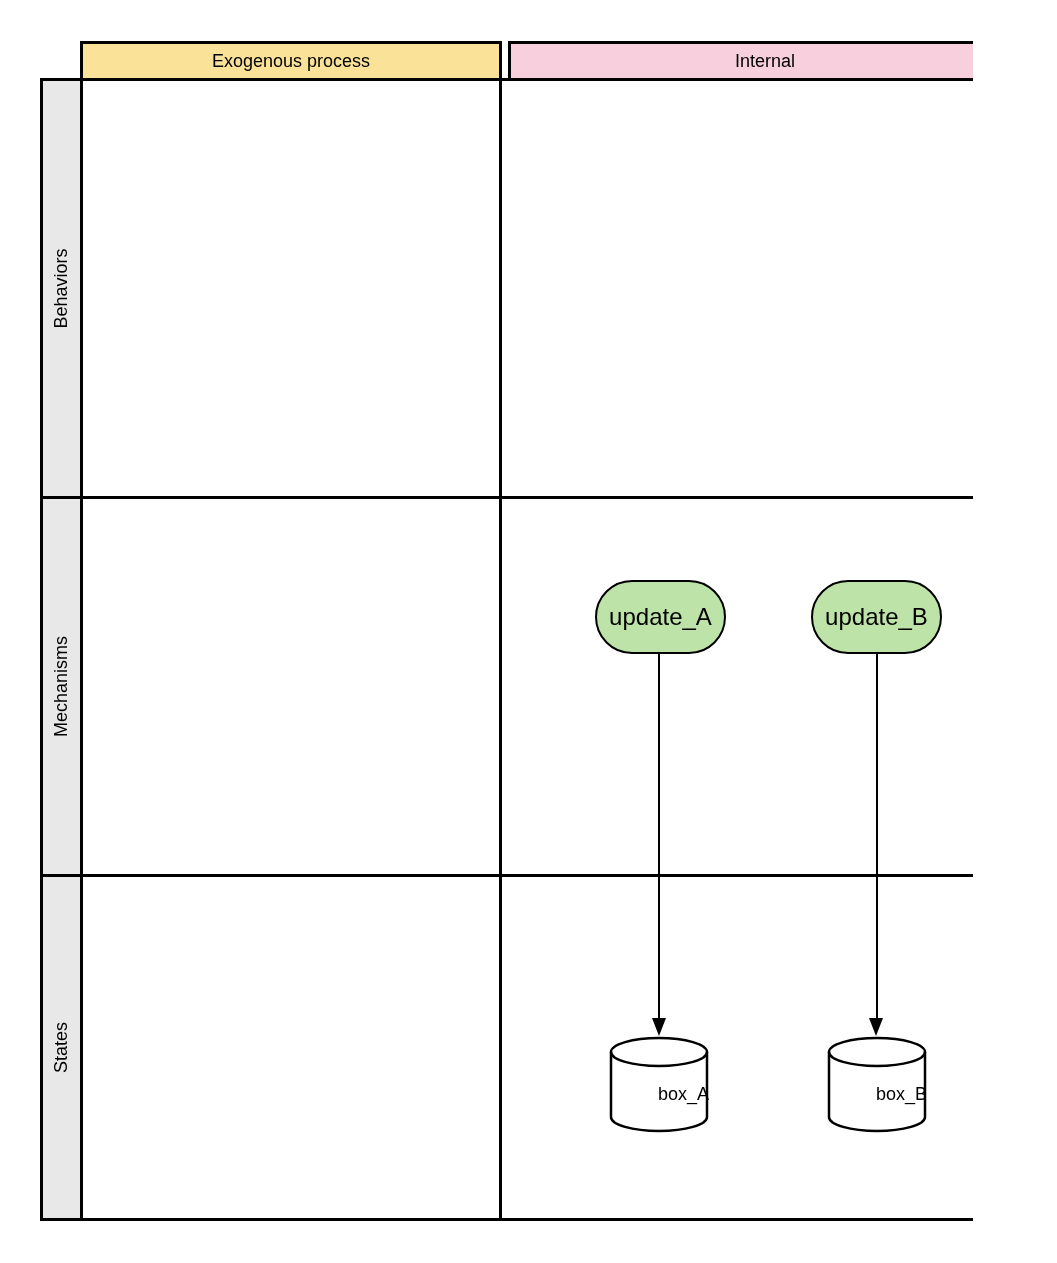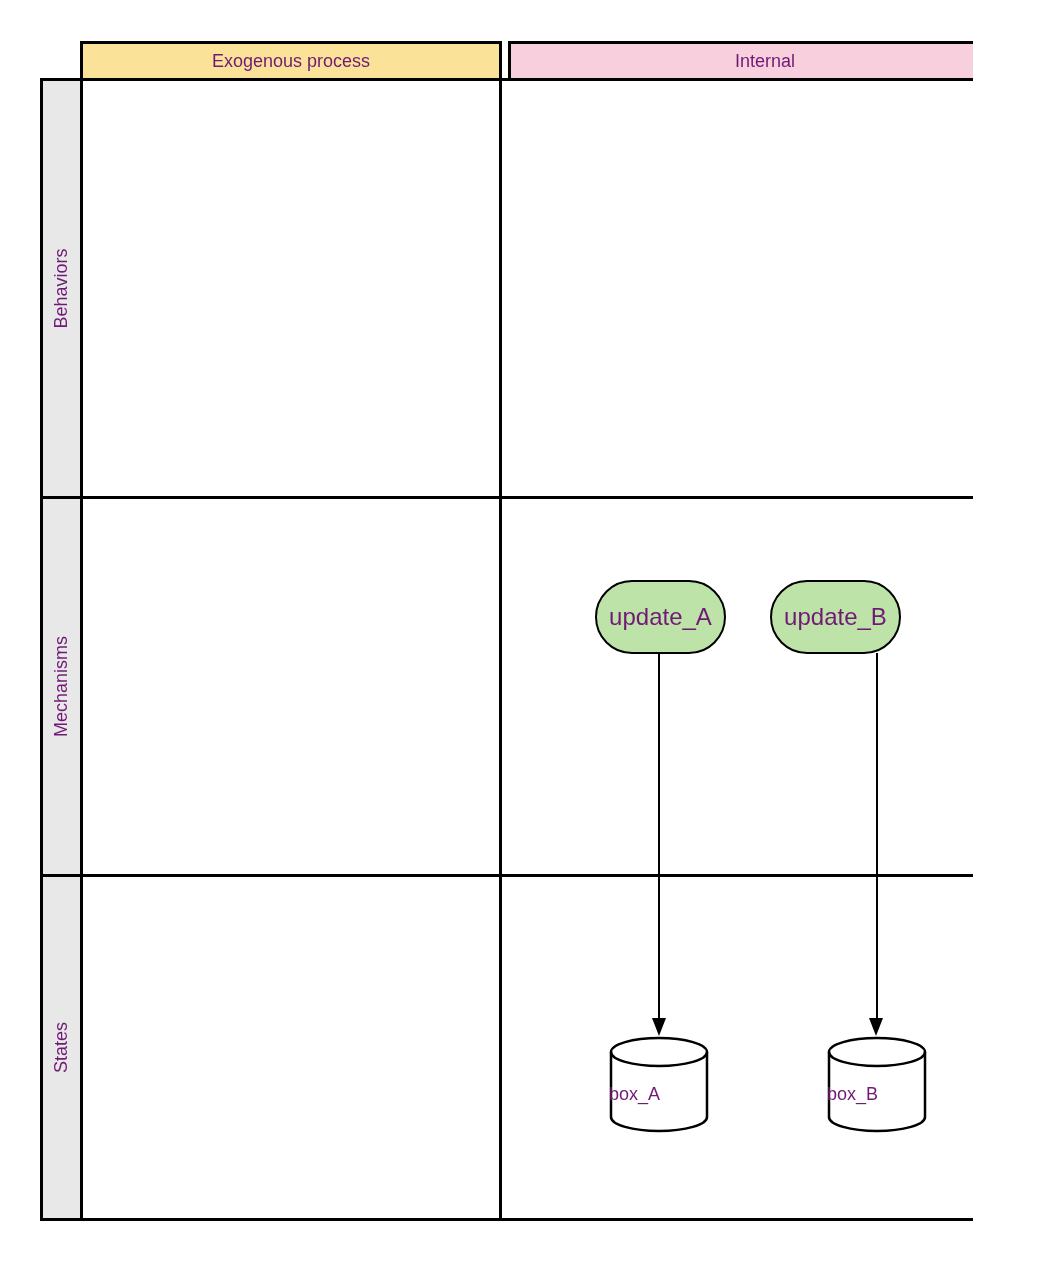--- a/index.html
+++ b/index.html
@@ -1,17 +1,17 @@
 <!DOCTYPE html>
 <html><head>
 <meta charset="utf-8">
 <style>
   html,body{margin:0;padding:0;background:#ffffff;}
   .canvas{position:relative;width:973px;height:1263px;background:#ffffff;
-          font-family:"Liberation Sans",sans-serif;color:#701a75;overflow:hidden;}
+          font-family:"Liberation Sans",sans-serif;color:#000000;overflow:hidden;}
 
   
   .cell{position:absolute;box-sizing:border-box;border:3px solid #000;background:#fff;}
   .hdr{position:absolute;box-sizing:border-box;border:3px solid #000;
        display:flex;align-items:center;justify-content:center;font-size:18px;}
   .hdr-exo{left:80px;top:41px;width:422px;height:40px;background:#FBE299;}
   .hdr-int{left:499px;top:41px;width:514px;height:40px;background:#F8CFDC;margin-left:9px;}
 
   .rowlbl{position:absolute;box-sizing:border-box;border:3px solid #000;background:#E8E8E8;
           display:flex;align-items:center;justify-content:center;}
@@ -24,38 +24,38 @@
   .c-b-int{left:499px;top:78px;width:514px;height:421px;}
   .c-m-exo{left:80px;top:496px;width:422px;height:381px;}
   .c-m-int{left:499px;top:496px;width:514px;height:381px;}
   .c-s-exo{left:80px;top:874px;width:422px;height:347px;}
   .c-s-int{left:499px;top:874px;width:514px;height:347px;}
 
   
   .node{position:absolute;box-sizing:border-box;background:#BEE3A8;border:2.5px solid #000;
         border-radius:37px;display:flex;align-items:center;justify-content:center;font-size:24px;}
   .node-update-a{left:595px;top:580px;width:131px;height:74px;}
-  .node-update-b{left:770px;top:580px;width:131px;height:74px;}
+  .node-update-b{left:811px;top:580px;width:131px;height:74px;}
 
   
   .aline{position:absolute;width:2px;background:#000;}
   .aline-a{left:658px;top:653px;height:366px;}
   .aline-b{left:876px;top:653px;height:366px;}
   .ahead{position:absolute;width:0;height:0;
          border-left:7.5px solid transparent;border-right:7.5px solid transparent;
          border-top:18px solid #000;}
   .ahead-a{left:652px;top:1018px;}
   .ahead-b{left:869px;top:1018px;}
 
   
   .cyl{position:absolute;width:100px;height:97px;}
   .cyl-a{left:609px;top:1036px;}
   .cyl-b{left:827px;top:1036px;}
   .cyl svg{position:absolute;left:0;top:0;}
-  .cyl span{position:absolute;left:0;right:0;top:48px;text-align:left;font-size:18px;}
+  .cyl span{position:absolute;left:0;right:0;top:48px;text-align:right;font-size:18px;}
 </style>
 </head>
 <body>
 
 <div class="canvas">
 
   <div class="hdr hdr-exo">
     <span>Exogenous process</span>
   </div>
   <div class="hdr hdr-int">

